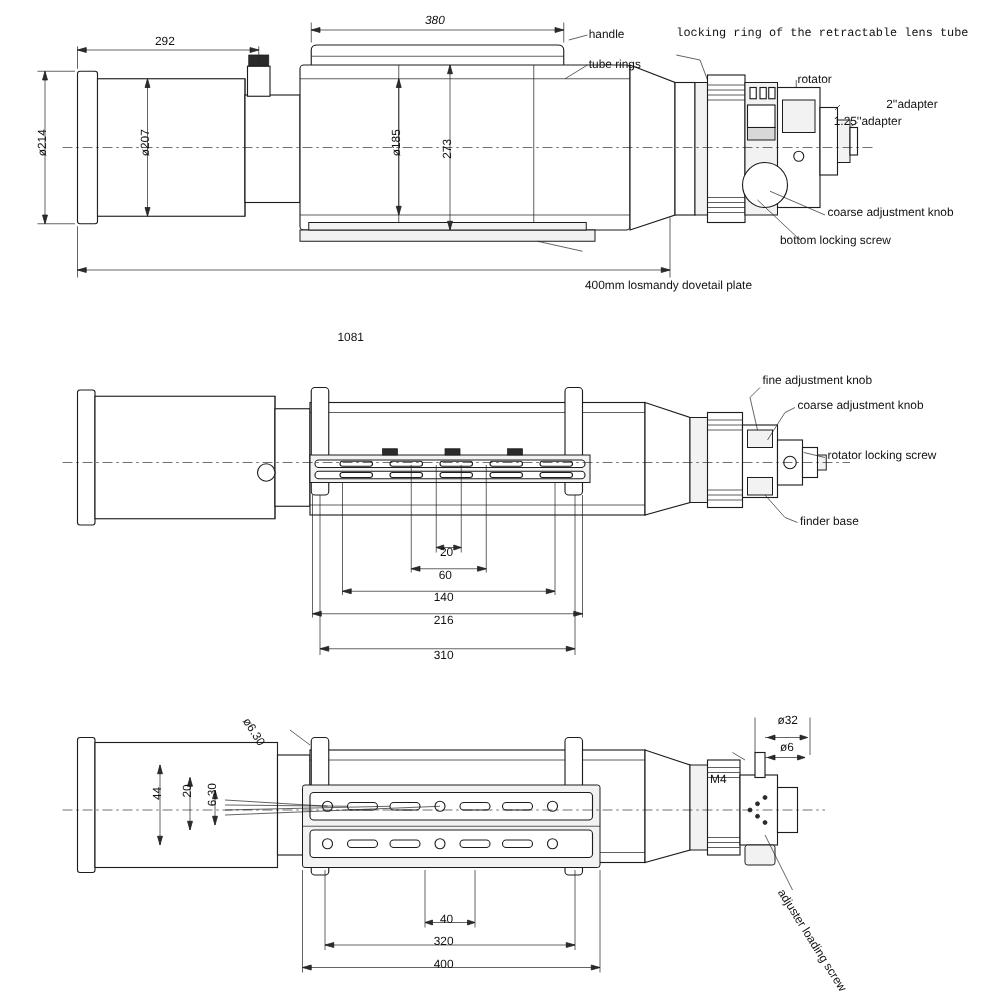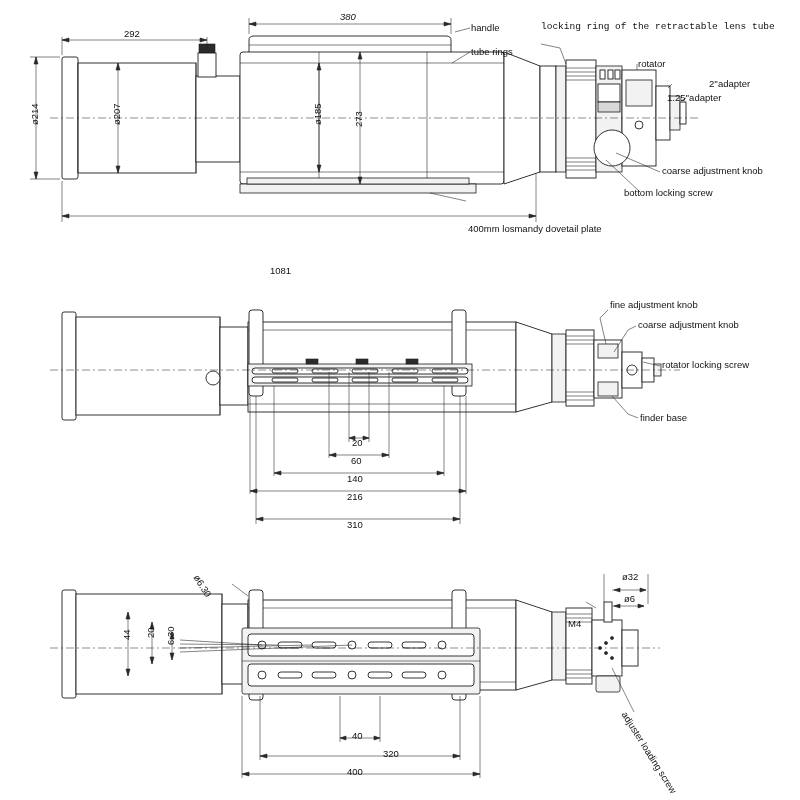--- a/index.html
+++ b/index.html
@@ -373,20 +373,20 @@
   <div class="txt" style="left:610px; top:300px;">fine adjustment knob</div>
   <div class="txt" style="left:638px; top:320px;">coarse adjustment knob</div>
   <div class="txt" style="left:662px; top:360px;">rotator locking screw</div>
   <div class="txt" style="left:640px; top:413px;">finder base</div>
 
   <div class="txt rot45" style="left:200px; top:573px;">ø6.30</div>
   <div class="txt rot90" style="left:122px; top:640px;">44</div>
   <div class="txt rot90" style="left:146px; top:638px;">20</div>
   <div class="txt rot90" style="left:166px; top:645px;">6.30</div>
   <div class="txt" style="left:352px; top:731px;">40</div>
-  <div class="txt" style="left:347px; top:749px;margin-left:36px;">320</div>
+  <div class="txt" style="left:347px; top:749px;">320</div>
   <div class="txt" style="left:347px; top:767px;">400</div>
   <div class="txt" style="left:568px; top:619px;">M4</div>
   <div class="txt" style="left:622px; top:572px;">ø32</div>
   <div class="txt" style="left:624px; top:594px;">ø6</div>
   <div class="txt rot45" style="left:628px; top:710px;">adjuster loading screw</div>
 
 </div>
 
 </body></html>

